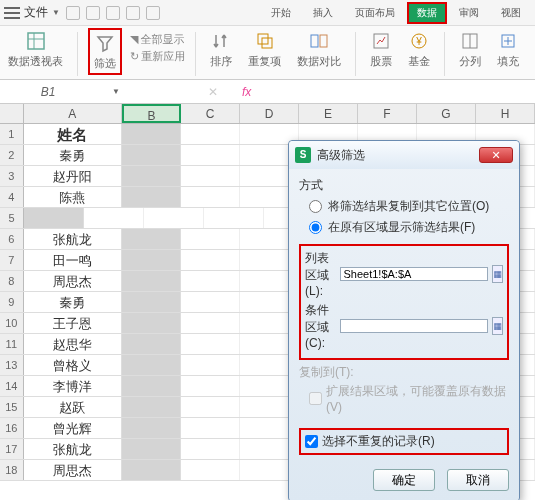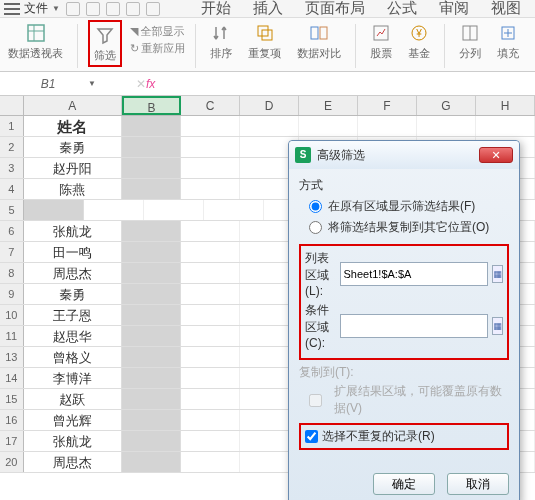--- a/index.html
+++ b/index.html
@@ -1,34 +1,34 @@
 <!DOCTYPE html>
 <html><head>
 <meta charset="utf-8">
 <style>
 *{box-sizing:border-box;margin:0;padding:0;font-family:"Microsoft YaHei",sans-serif}
 body{background:#fff;width:535px;height:500px;overflow:hidden;font-size:12px;color:#333;position:relative}
-.menubar{height:18px;background:#f5f5f5;display:flex;align-items:center;padding:0 4px;border-bottom:1px solid #ddd}
+.menubar{height:26px;background:#f5f5f5;display:flex;align-items:center;padding:0 4px;border-bottom:1px solid #ddd}
 .menubar .ham{width:16px;height:12px;margin-right:4px;display:flex;flex-direction:column;justify-content:space-between}
 .menubar .ham span{height:2px;background:#666}
 .menubar .file{margin-right:4px}
 .menubar .tri{font-size:8px;margin-right:6px;color:#666}
 .menubar .qat{display:flex;gap:6px;margin-right:10px}
 .menubar .qat div{width:14px;height:14px;border:1px solid #bbb;border-radius:2px}
 .tabs{display:flex;gap:2px;margin-left:auto}
-.tab{padding:4px 10px;font-size:15px;color:#555}
+.tab{padding:4px 10px;font-size:10px;color:#555}
 .tab.active{background:#1a9f5c;color:#fff;border:2px solid #d00;padding:2px 8px}
 .ribbon{height:54px;background:#fafafa;border-bottom:1px solid #ccc;display:flex;align-items:flex-start;padding:2px 4px;gap:8px}
 .rgrp{display:flex;flex-direction:column;align-items:center;padding:2px 4px;font-size:11px;color:#666}
 .rgrp .ico{width:22px;height:22px;margin-bottom:2px;display:flex;align-items:center;justify-content:center}
 .rgrp.hl{border:2px solid #d00}
 .rsub{display:flex;flex-direction:column;gap:2px;font-size:11px;color:#888;padding-top:4px}
 .rsub div{display:flex;align-items:center;gap:2px}
 .sep{width:1px;height:44px;background:#ddd;margin:4px 2px}
-.namebox{height:24px;border-bottom:1px solid #ccc;display:flex;align-items:center;padding:0 8px;gap:0;font-size:12px;color:#666}
+.namebox{height:24px;border-bottom:1px solid #ccc;display:flex;align-items:center;padding:0 8px;gap:24px;font-size:12px;color:#666}
 .namebox .cell{width:80px;text-align:center;font-style:italic}
 .namebox .fx{font-style:italic;color:#ec4899}
 .sheet{position:relative}
 .colhdr{display:flex;height:20px;background:#eee;border-bottom:1px solid #bbb}
 .corner{width:24px;border-right:1px solid #bbb;background:#eee}
 .ch{border-right:1px solid #ccc;text-align:center;line-height:20px;font-size:12px;color:#555}
 .ch.a{width:100px}
 .ch.b{width:60px;background:#d4ead8;border:2px solid #1a9f5c}
 .ch.o{width:60px}
 .rows{}
@@ -42,25 +42,25 @@
 .dlg-title{height:28px;display:flex;align-items:center;padding:0 6px;background:linear-gradient(#f8fbfe,#dfeaf5);border-radius:4px 4px 0 0}
 .dlg-title .logo{width:16px;height:16px;background:#1a9f5c;border-radius:2px;margin-right:6px;color:#fff;text-align:center;line-height:16px;font-size:10px;font-weight:bold}
 .dlg-title .close{margin-left:auto;width:34px;height:16px;background:linear-gradient(#e77,#c33);border:1px solid #a22;border-radius:3px;color:#fff;text-align:center;line-height:14px;font-size:11px}
 .dlg-body{padding:8px 10px}
 .dlg-body .grp-label{margin-bottom:4px}
 .radios{padding-left:10px;margin-bottom:8px}
 .radios label{display:flex;align-items:center;gap:6px;margin-bottom:4px}
 .fields{border:2px solid #d00;padding:4px;margin-bottom:4px}
 .fld{display:flex;align-items:center;gap:4px;margin-bottom:4px}
 .fld .lbl{width:70px}
-.fld input{flex:1;height:24px;border:1px solid #9ab;padding:4px 2px;font-size:11px}
+.fld input{flex:1;height:14px;border:1px solid #9ab;padding:4px 2px;font-size:11px}
 .fld .pick{width:18px;height:18px;border:1px solid #9ab;background:#eef;display:flex;align-items:center;justify-content:center;font-size:9px;color:#46a}
 .copy-lbl{color:#aaa;margin:4px 0 2px}
-.disabled-row{padding-left:10px;color:#aaa;display:flex;align-items:center;gap:12px;margin-bottom:6px}
-.uniq{border:2px solid #d00;padding:3px 4px;display:flex;align-items:center;gap:4px;margin-bottom:19px}
+.disabled-row{padding-left:10px;color:#aaa;display:flex;align-items:center;gap:4px;margin-bottom:14px}
+.uniq{border:2px solid #d00;padding:3px 4px;display:flex;align-items:center;gap:4px;margin-bottom:10px}
 .btns{display:flex;justify-content:flex-end;gap:12px;padding:4px 0 2px}
 .btns button{width:62px;height:22px;border:1px solid #8aa;background:linear-gradient(#fefefe,#e4ecf3);border-radius:3px;font-size:12px}
 svg{display:block}
 </style>
 </head>
 <body>
 
 <div class="menubar">
   <div class="ham">
       <span></span>
@@ -73,21 +73,21 @@
     <div></div>
     <div></div>
     <div></div>
     <div></div>
     <div></div>
   </div>
   <div class="tabs">
     <div class="tab">开始</div>
     <div class="tab">插入</div>
     <div class="tab">页面布局</div>
-    <div class="tab">公式</div>
+    <div class="tab active">数据</div>
     <div class="tab">审阅</div>
     <div class="tab">视图</div>
   </div>
 </div>
 
 <div class="ribbon">
   <div class="rgrp">
     <div class="ico">
         <svg width="20" height="20">
           <rect x="2" y="2" width="16" height="16" fill="none" stroke="#6a9" stroke-width="1.5"></rect>
@@ -373,21 +373,21 @@
         <div class="ca">张航龙</div>
         <div class="cb"></div>
         <div class="co"></div>
         <div class="co"></div>
         <div class="co"></div>
         <div class="co"></div>
         <div class="co"></div>
         <div class="co"></div>
       </div>
       <div class="row">
-        <div class="rh">20</div>
+        <div class="rh">18</div>
         <div class="ca">周思杰</div>
         <div class="cb"></div>
         <div class="co"></div>
         <div class="co"></div>
         <div class="co"></div>
         <div class="co"></div>
         <div class="co"></div>
         <div class="co"></div>
       </div>
     </div>
@@ -396,26 +396,26 @@
 <div class="dialog">
   <div class="dlg-title">
     <div class="logo">S</div>
     <span>高级筛选</span>
     <div class="close">✕</div>
   </div>
   <div class="dlg-body">
     <div class="grp-label">方式</div>
     <div class="radios">
       <label>
+          <input type="radio" style="">
+          <span>将筛选结果复制到其它位置(O)</span>
+        </label>
+      <label>
           <input type="radio" checked="" style="">
           <span>在原有区域显示筛选结果(F)</span>
-        </label>
-      <label>
-          <input type="radio" style="">
-          <span>将筛选结果复制到其它位置(O)</span>
         </label>
     </div>
     <div class="fields">
       <div class="fld">
         <span class="lbl">列表区域(L):</span>
         <input value="Sheet1!$A:$A" style="">
         <div class="pick">▦</div>
       </div>
       <div class="fld">
         <span class="lbl">条件区域(C):</span>

